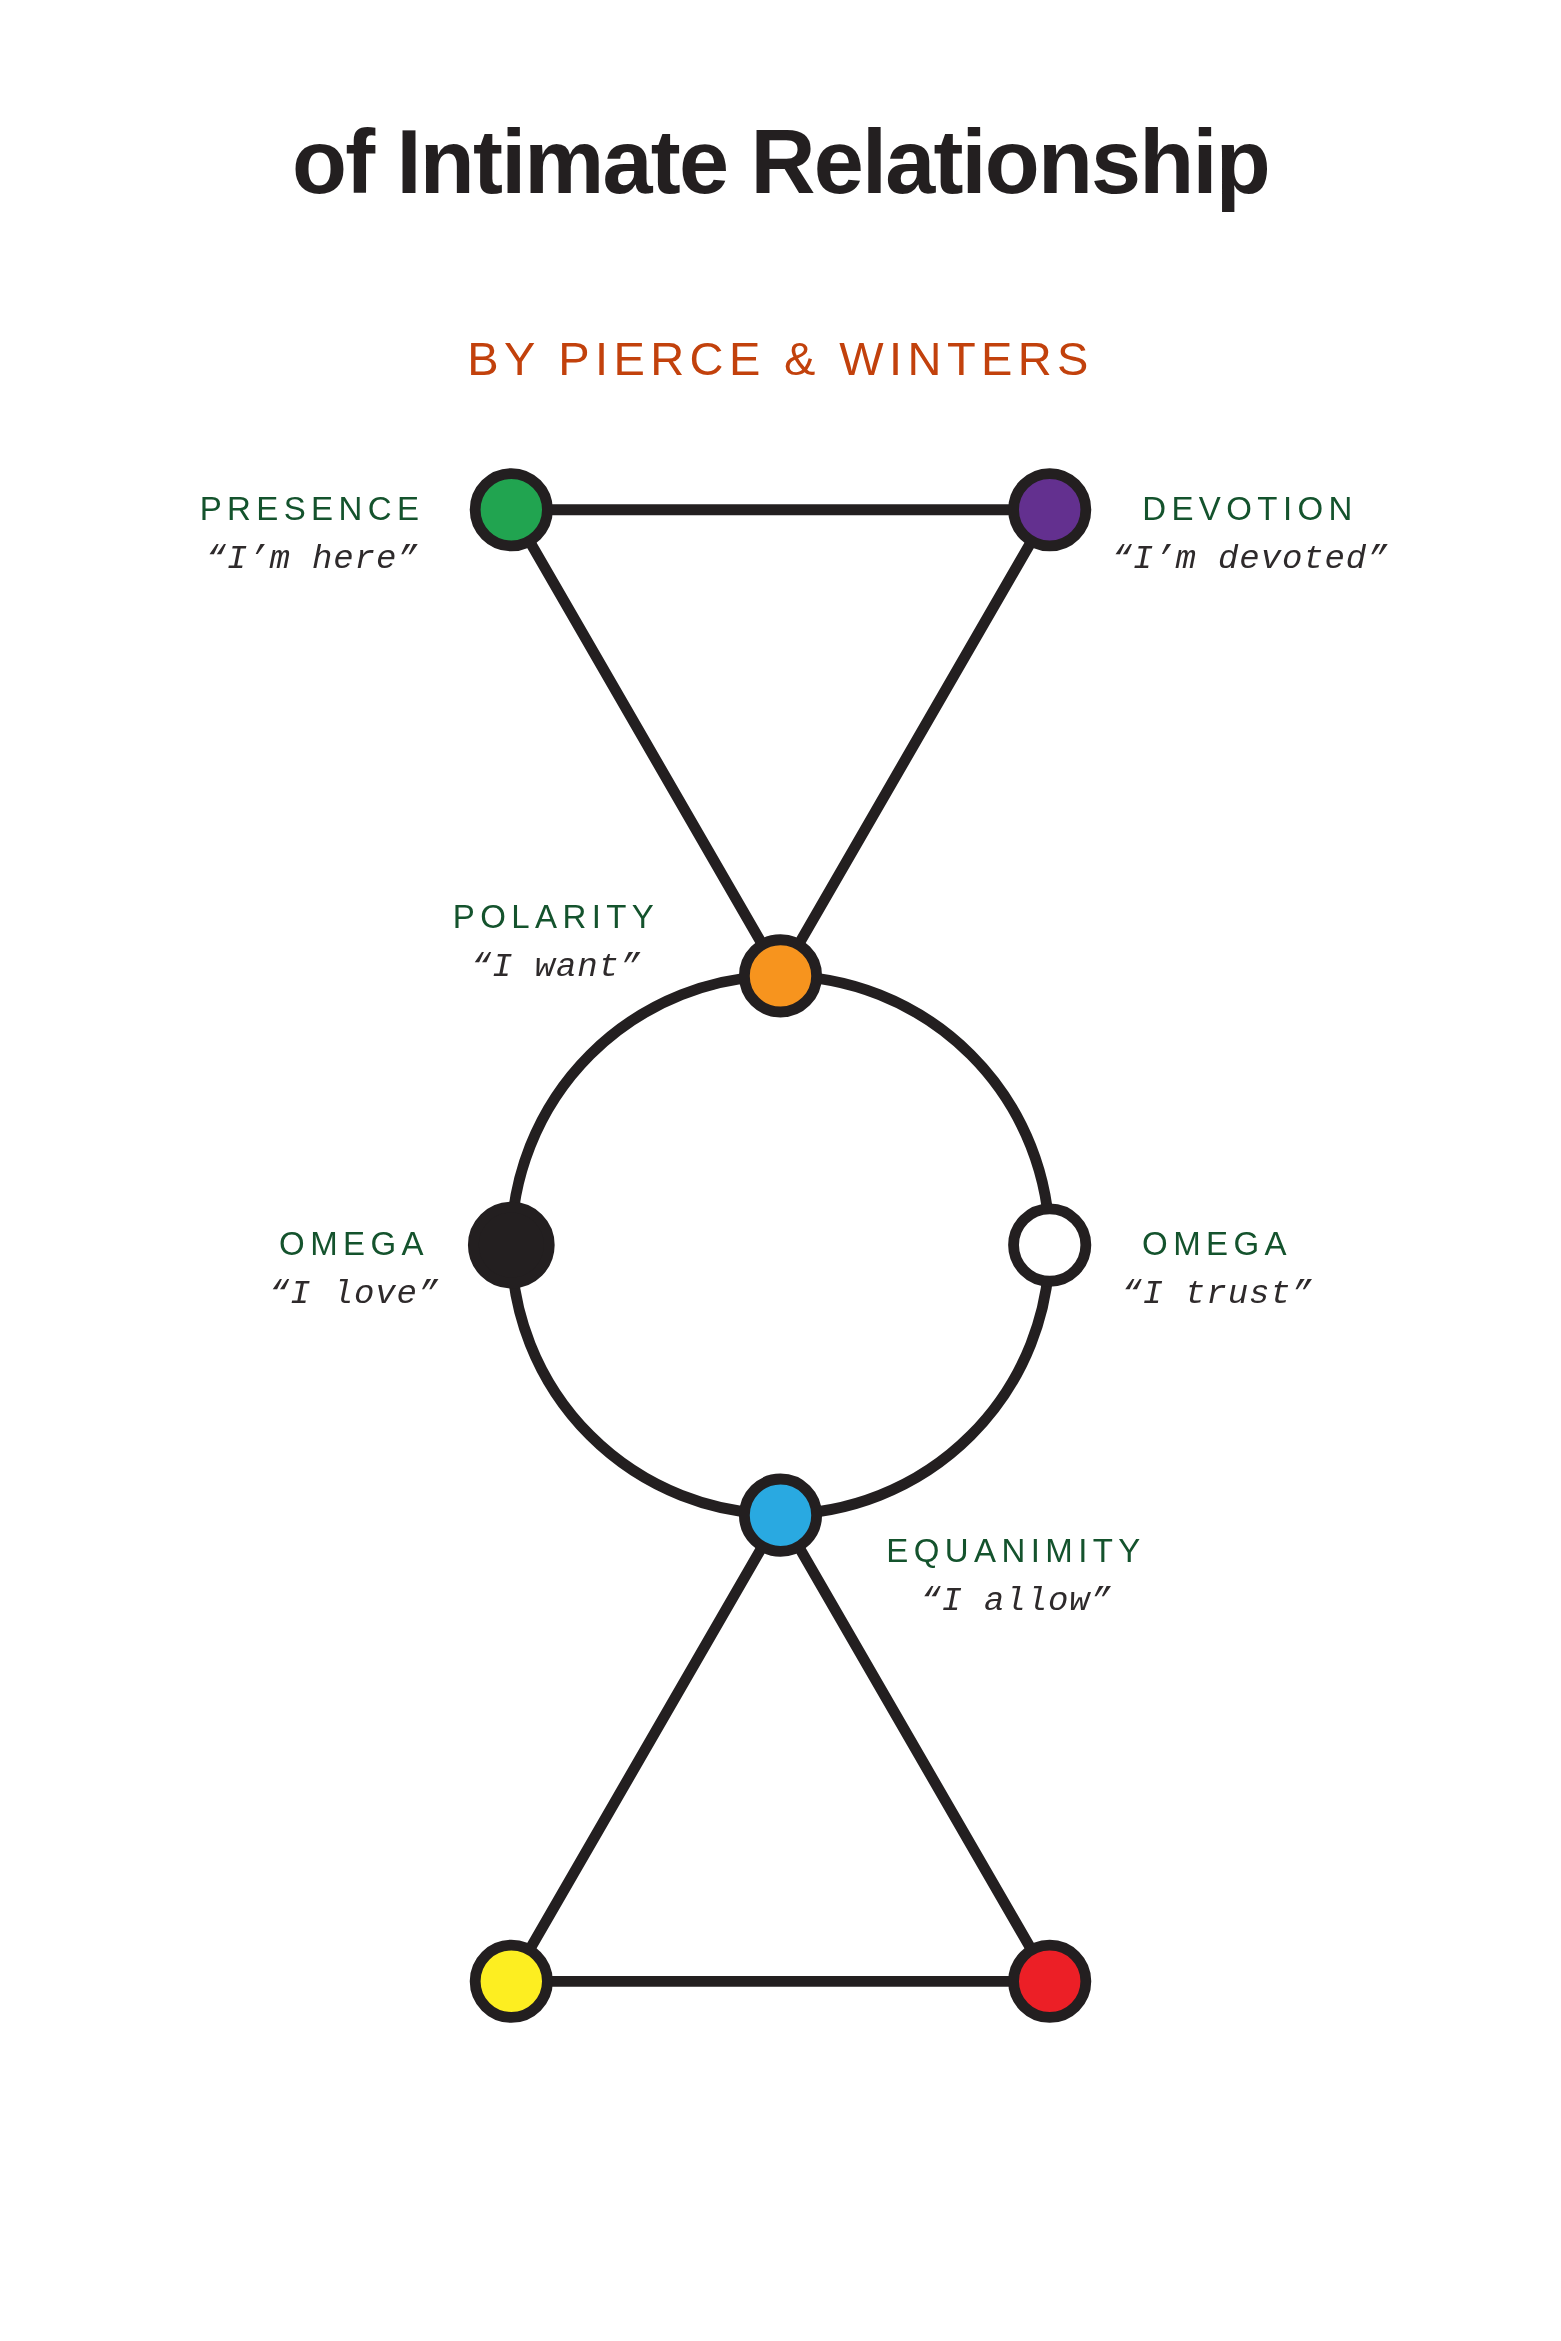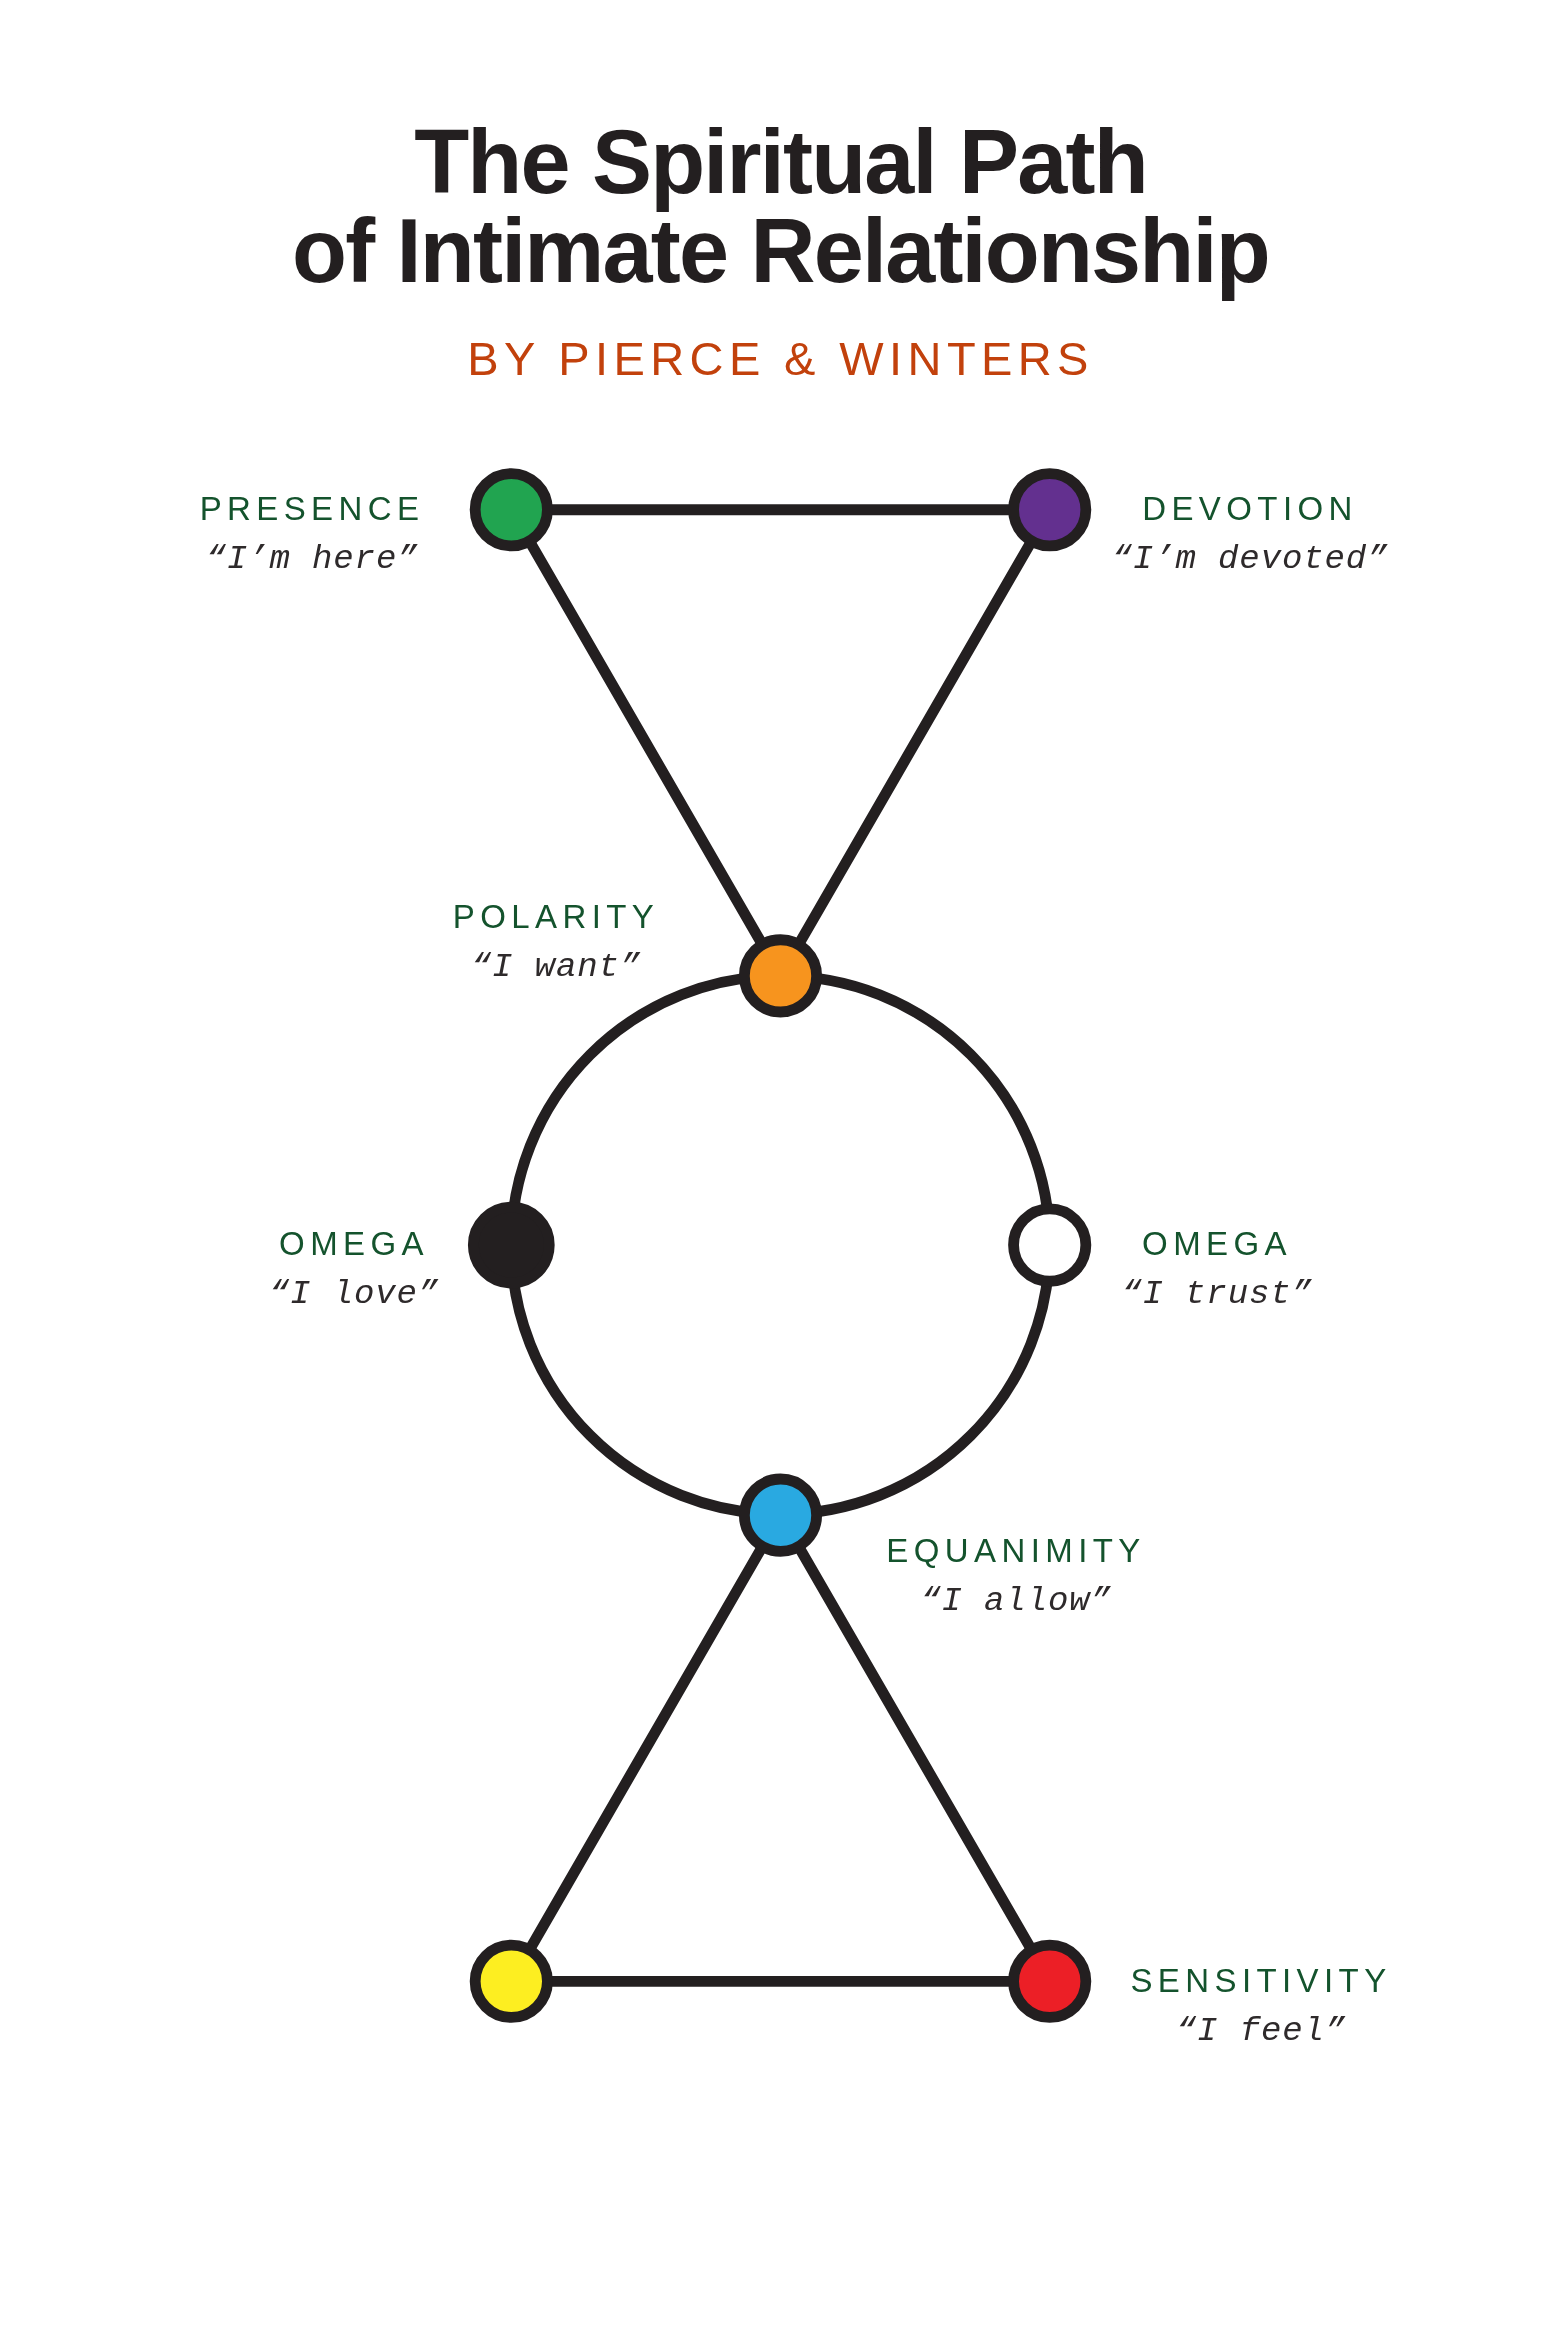--- a/index.html
+++ b/index.html
@@ -80,21 +80,20 @@
     font-family: Liberation Mono, monospace;
   }
 </style>
 </head>
 <body>
 
 <div class="page">
 
   <div class="title-block">
     <h1 class="poster-title">
-      <span class="t-line">The Spiritual Path</span>
       <span class="t-line">of Intimate Relationship</span>
     </h1>
     <div class="byline">BY PIERCE &amp; WINTERS</div>
   </div>
 
   <svg class="diagram" viewBox="0 0 1728 2592" aria-hidden="true">
 
     <g fill="none" stroke-width="12" stroke-linecap="round" stroke="#231f20">
       <line x1="566" y1="564" x2="1162" y2="564"></line>
       <line x1="566" y1="564" x2="864" y2="1080"></line>
@@ -141,19 +140,15 @@
     <span class="node-name">OMEGA</span>
     <span class="node-quote">“I trust”</span>
   </div>
 
   <div class="node-label" style="left:1016px; top:1576px">
     <span class="node-name">EQUANIMITY</span>
     <span class="node-quote">“I allow”</span>
   </div>
 
 
-  <div class="node-label" style="left:1261px; top:2006px">
-    <span class="node-name">SENSITIVITY</span>
-    <span class="node-quote">“I feel”</span>
-  </div>
 
 </div>
 
 
 </body></html>

